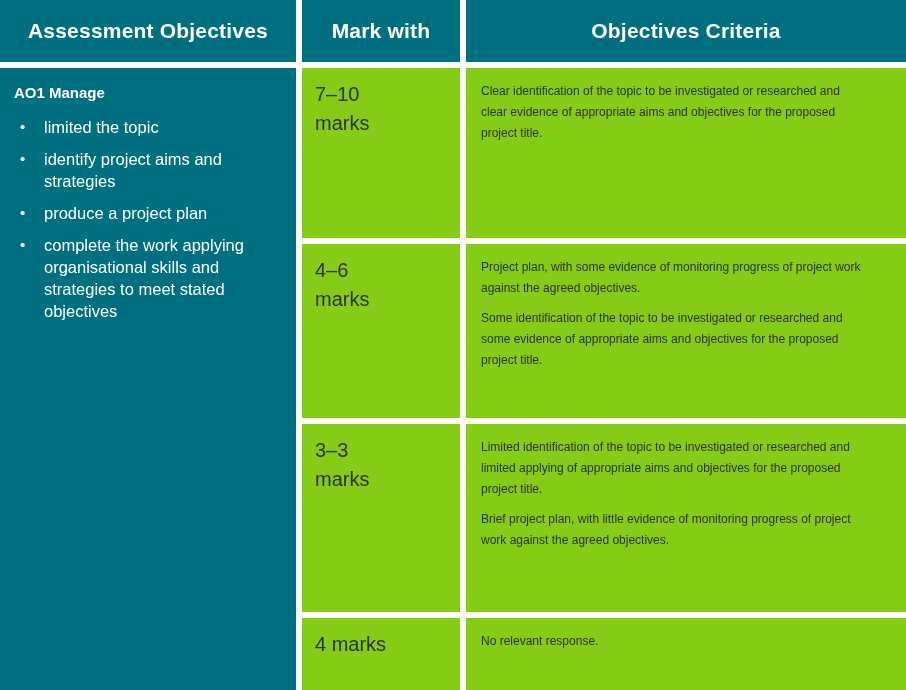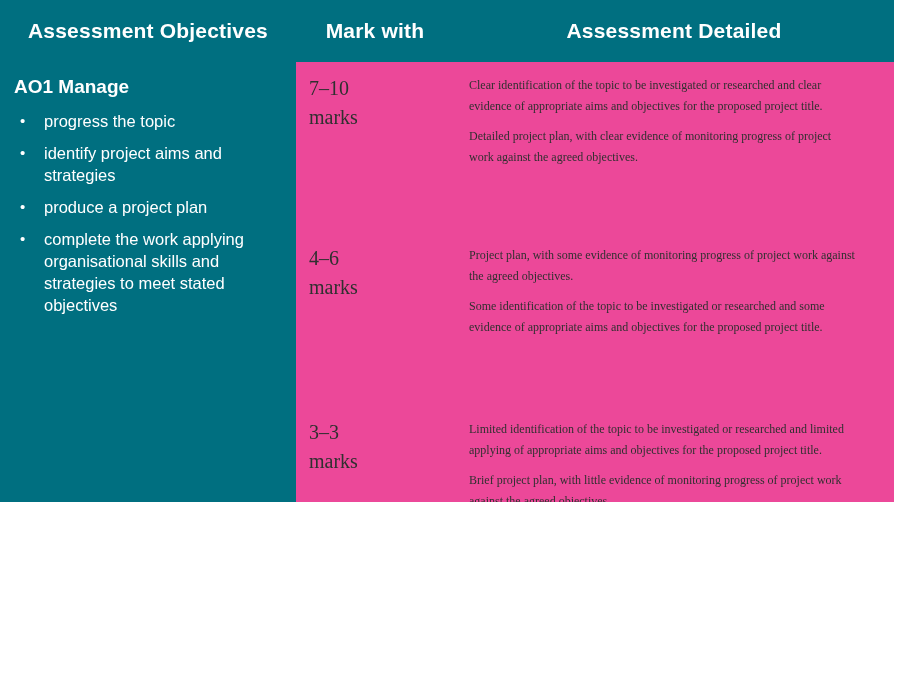--- a/index.html
+++ b/index.html
@@ -2,54 +2,54 @@
 <html><head>
 <meta charset="utf-8">
 <style>
   html, body {
     margin: 0;
     padding: 0;
     background: #ffffff;
   }
   .table-grid {
     width: 906px;
-    height: 502px;
+    height: 690px;
     display: grid;
     grid-template-columns: 296px 158px 440px;
     grid-template-rows: 62px 170px 174px 188px 72px;
+    gap: 6px;
     background: #ffffff;
     font-family: "Liberation Sans", sans-serif;
     overflow: hidden;
   }
   .cell { box-sizing: border-box; }
   .cell.dark {
     background: #006F80;
     color: #ffffff;
   }
   .cell.light {
-    background: #ec4899;
+    background: #84cc16;
     color: #303030;
-    font-family: Liberation Serif, serif;
   }
   .header-cell {
     display: flex;
     align-items: center;
     justify-content: center;
     font-weight: bold;
     font-size: 21px;
     letter-spacing: 0.2px;
   }
   .objective-cell {
     grid-column: 1;
     grid-row: 2 / 6;
     padding: 12px 12px 0 14px;
   }
   .objective-title {
     font-weight: bold;
-    font-size: 19px;
+    font-size: 15px;
     line-height: 26px;
     margin: 0 0 3px 0;
   }
   .bullet-list {
     list-style: none;
     margin: 0;
     padding: 0;
   }
   .bullet-list li {
     display: flex;
@@ -85,49 +85,48 @@
   .row4 { grid-row: 4; }
   .row5 { grid-row: 5; }
 </style>
 </head>
 <body>
 
 <div class="table-grid">
 
   <div class="cell dark header-cell" style="grid-column:1; grid-row:1;">Assessment Objectives</div>
   <div class="cell dark header-cell" style="grid-column:2; grid-row:1;">Mark with</div>
-  <div class="cell dark header-cell" style="grid-column:3; grid-row:1;">Assessment Detailed</div>
+  <div class="cell dark header-cell" style="grid-column:3; grid-row:1;">Objectives Criteria</div>
 
   <div class="cell dark objective-cell">
     <div class="objective-title">AO1 Manage</div>
     <ul class="bullet-list">
       <li>
         <span class="bullet-dot">•</span>
-        <span>progress the topic</span>
+        <span>limited the topic</span>
       </li>
       <li>
         <span class="bullet-dot">•</span>
         <span>identify project aims and strategies</span>
       </li>
       <li>
         <span class="bullet-dot">•</span>
         <span>produce a project plan</span>
       </li>
       <li>
         <span class="bullet-dot">•</span>
         <span>complete the work applying organisational skills and strategies to meet stated objectives</span>
       </li>
     </ul>
   </div>
 
   <div class="cell light band-cell row2">7–10
 marks</div>
   <div class="cell light criteria-cell row2">
     <p>Clear identification of the topic to be investigated or researched and clear evidence of appropriate aims and objectives for the proposed project title.</p>
-    <p>Detailed project plan, with clear evidence of monitoring progress of project work against the agreed objectives.</p>
   </div>
 
   <div class="cell light band-cell row3">4–6
 marks</div>
   <div class="cell light criteria-cell row3">
     <p>Project plan, with some evidence of monitoring progress of project work against the agreed objectives.</p>
     <p>Some identification of the topic to be investigated or researched and some evidence of appropriate aims and objectives for the proposed project title.</p>
   </div>
 
   <div class="cell light band-cell row4">3–3

